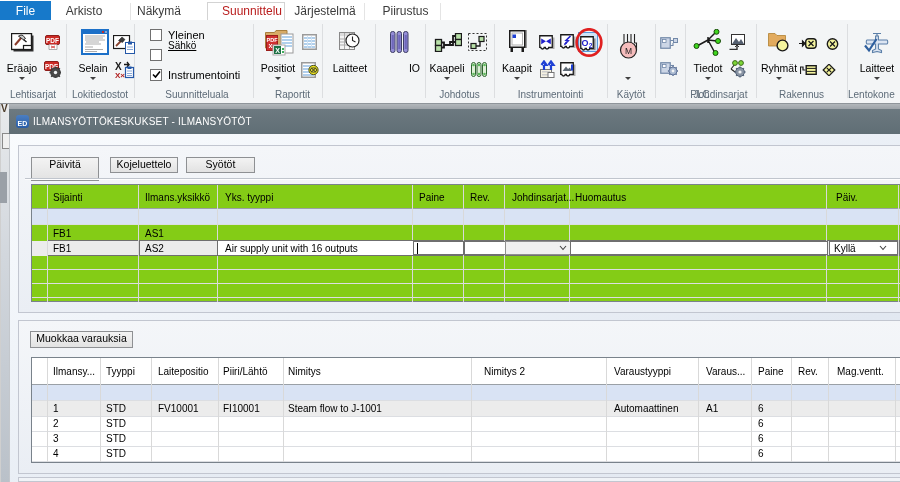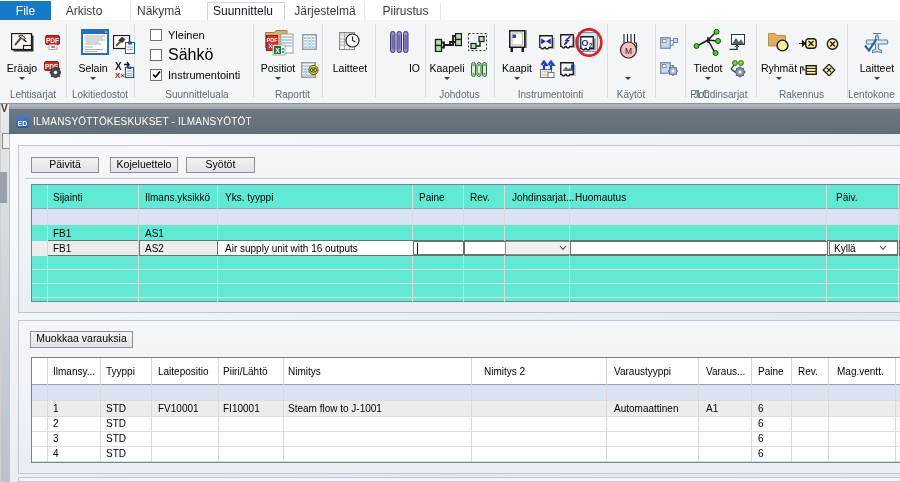--- a/index.html
+++ b/index.html
@@ -21,21 +21,21 @@
 
 <div class="a" style="left:0;top:0;width:900px;height:20px;background:#ffffff;"></div>
 <div class="a" style="left:0;top:1px;width:51px;height:19px;background:#1779ca;"></div>
 <div class="t" style="left:0;top:5px;width:51px;text-align:center;color:#fff;font-size:12px;">File</div>
 <div class="a" style="left:130px;top:3px;width:1px;height:17px;background:#e4e4e4;"></div>
 <div class="a" style="left:364px;top:3px;width:1px;height:17px;background:#e4e4e4;"></div>
 <div class="a" style="left:440px;top:3px;width:1px;height:17px;background:#e4e4e4;"></div>
 <div class="a" style="left:207px;top:2px;width:78px;height:18px;background:#ffffff;border:1px solid #d3d3d3;border-bottom:none;box-sizing:border-box;"></div>
 <div class="t" style="left:61px;top:5px;width:46px;text-align:center;color:#3b3b3b;font-size:12px;">Arkisto</div>
 <div class="t" style="left:136px;top:5px;width:46px;text-align:center;color:#3b3b3b;font-size:12px;">Näkymä</div>
-<div class="t" style="left:204px;top:5px;width:78px;text-align:center;color:#0f172a;font-size:12px;">Suunnittelu</div>
+<div class="t" style="left:213px;top:5px;width:78px;text-align:center;color:#b91c1c;font-size:12px;">Suunnittelu</div>
 <div class="t" style="left:294px;top:5px;width:62px;text-align:center;color:#3b3b3b;font-size:12px;">Järjestelmä</div>
 <div class="t" style="left:378px;top:5px;width:55px;text-align:center;color:#3b3b3b;font-size:12px;">Piirustus</div>
 
 <div class="a" style="left:0;top:20px;width:900px;height:83px;background:#f3f5f6;"></div>
 <div class="a" style="left:0;top:103px;width:900px;height:1px;background:#8f959a;"></div>
 
 <div class="seph" style="left:66px;"></div>
 <div class="seph" style="left:134px;"></div>
 <div class="seph" style="left:253px;"></div>
 <div class="seph" style="left:322px;"></div>
@@ -80,21 +80,21 @@
 <div class="rt" style="left:854px;top:62px;width:46px;text-align:center;">Laitteet</div>
 <div class="arrow" style="left:874px;top:77px;"></div>
 
 <div class="a" style="left:150px;top:29px;width:10px;height:10px;background:#fff;border:1px solid #707070;"></div>
 <div class="a" style="left:150px;top:49px;width:10px;height:10px;background:#fff;border:1px solid #707070;"></div>
 <div class="a" style="left:150px;top:69px;width:10px;height:10px;background:#fff;border:1px solid #707070;"></div>
 <svg class="a" style="left:151px;top:69px;" width="11" height="11" viewBox="0 0 11 11">
     <path d="M2 5.5 L4.5 8 L9 2.5" stroke="#000" stroke-width="1.6" fill="none"></path>
   </svg>
 <div class="t" style="left:168px;top:29px;font-size:11px;">Yleinen</div>
-<div class="t" style="left:168px;top:49px;font-size:16px;">Sähkö</div>
+<div class="t" style="left:168px;top:40px;font-size:10px;text-decoration:underline;">Sähkö</div>
 <div class="t" style="left:168px;top:69px;font-size:11px;">Instrumentointi</div>
 
 <svg class="a" style="left:11px;top:33px;" width="24" height="20" viewBox="0 0 24 20">
   <rect x="2.5" y="2.5" width="20" height="16" fill="#333"></rect>
   <rect x="0.5" y="0.5" width="20" height="16" fill="#fff" stroke="#1a1a1a" stroke-width="1.4"></rect>
   <rect x="12.5" y="12.5" width="8" height="4" fill="#fff" stroke="#1a1a1a" stroke-width="1.2"></rect>
   <path d="M4 12 L10 5" stroke="#8a3b2a" stroke-width="2"></path>
   <path d="M7.5 3.2 L12.5 6.8 L14.5 5.5 L12 2.5 L10 2 Z" fill="#c8c8c8" stroke="#1a1a1a" stroke-width="0.9"></path>
   <path d="M12.5 6.5 L15.5 9" stroke="#1a1a1a" stroke-width="1.4"></path>
 </svg>
@@ -442,26 +442,26 @@
 <div class="a" style="left:0px;top:172px;width:7px;height:31px;background:#9aa0a7;"></div>
 
 <div class="a" style="left:9px;top:109px;width:891px;height:373px;background:linear-gradient(160deg,#fafcfe 0%,#f0f4f9 35%,#e2e8f1 75%,#e8edf4 100%);border-left:1px solid #c3c7cc;"></div>
 
 <div class="a" style="left:9px;top:109px;width:891px;height:25px;background:linear-gradient(180deg,#6c7980,#606e75);"></div>
 <div class="a" style="left:16px;top:115px;width:13px;height:13px;border-radius:3px;background:linear-gradient(180deg,#4a7ec2,#2a5da6);"></div>
 <div class="t" style="left:17.5px;top:118px;color:#fff;font-size:7px;font-weight:bold;">ED</div>
 <div class="t" style="left:33px;top:116px;color:#fff;font-size:10px;letter-spacing:0.2px;">ILMANSYÖTTÖKESKUKSET - ILMANSYÖTÖT</div>
 
 <div class="a" style="left:18px;top:145px;width:882px;height:168px;background:linear-gradient(180deg,#f4f6f9,#eaeef4);border:1px solid #c2c6d0;border-right:none;box-sizing:border-box;"></div>
-<div class="btn" style="left:31px;top:157px;width:68px;height:16px;box-sizing:border-box;">Päivitä</div>
+<div class="btn" style="left:31px;top:157px;width:68px;height:24px;box-sizing:border-box;">Päivitä</div>
 <div class="btn" style="left:110px;top:157px;width:68px;height:16px;box-sizing:border-box;">Kojeluettelo</div>
 <div class="btn" style="left:186px;top:157px;width:69px;height:16px;box-sizing:border-box;">Syötöt</div>
 <div class="a" style="left:25px;top:178px;width:875px;height:1px;background:#c0c5cd;border-bottom:1px solid #fdfdfe;"></div>
 
-<div id="tbl1" class="a" style="left:31px;top:184px;width:869px;height:118px;background:#5eead4;border:1px solid #79828b;border-right:none;box-sizing:border-box;">
+<div id="tbl1" class="a" style="left:31px;top:184px;width:869px;height:118px;background:#84cc16;border:1px solid #79828b;border-right:none;box-sizing:border-box;">
 
   <div class="a" style="left:0;top:24px;width:868px;height:15px;background:#d9e3f4;"></div>
 
   <div class="a" style="left:0;top:56px;width:16px;height:15px;background:#ececec;"></div>
   <div class="a" style="left:15px;top:55px;width:853px;height:16px;background:#ececec;border:1px solid #6f6f6f;box-sizing:border-box;"></div>
   <div class="a" style="left:107px;top:56px;width:1px;height:14px;background:#6f6f6f;"></div>
   <div class="a" style="left:186px;top:56px;width:1px;height:14px;background:#6f6f6f;"></div>
 
   <div class="hline" style="left:0;top:23px;width:868px;background:#9aa0a6;"></div>
   <div class="hline" style="left:0;top:39px;width:868px;"></div>

